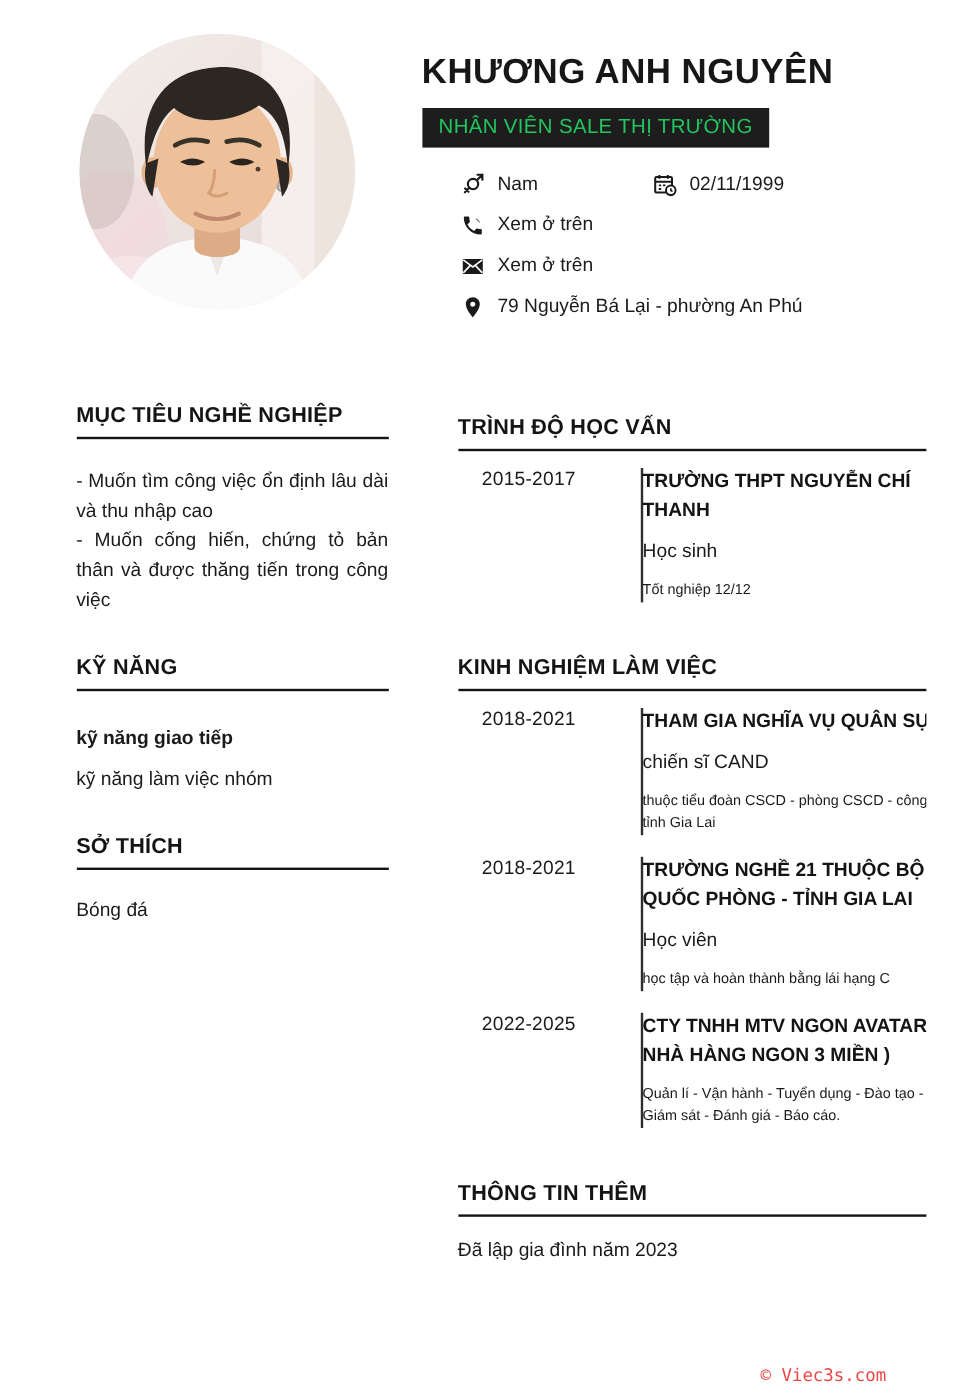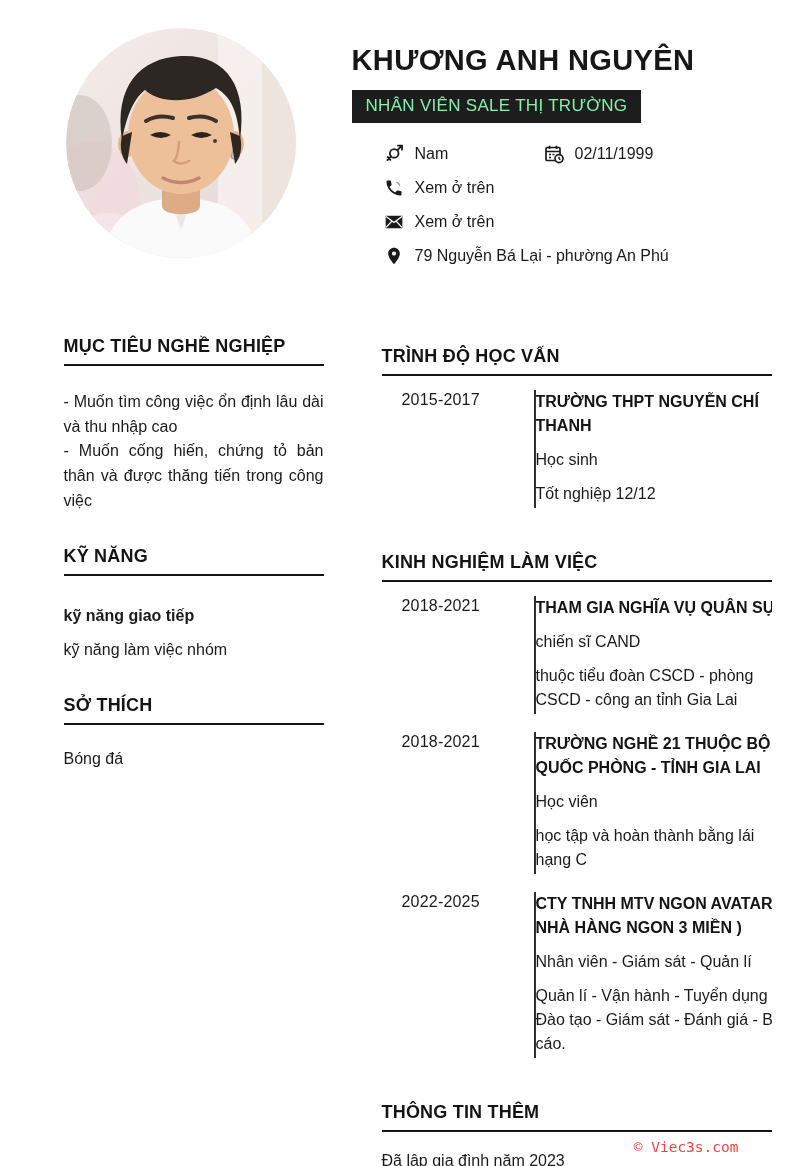--- a/index.html
+++ b/index.html
@@ -28,21 +28,21 @@
   .header-block { position: absolute; left: 323px; top: 44px; width: 450px; }
   .name {
     font-size: 29px;
     font-weight: 700;
     letter-spacing: 0.4px;
     color: #171717;
   }
   .badge {
     display: inline-block;
     background: #1d1d1d;
-    color: #86efac;
+    color: #22c55e;
     font-size: 17px;
     padding: 6px 14px 7px 14px;
     margin-top: 13px;
     letter-spacing: 0.3px;
   }
   .contact { margin-top: 20px; margin-left: 32px; }
   .contact-row { display: flex; align-items: center; margin-bottom: 12px; min-height: 22px; }
   .contact-cell { display: flex; align-items: center; font-size: 16px; }
   .contact-cell .txt { margin-left: 10px; }
   .contact-cell.first { width: 160px; }
@@ -87,21 +87,21 @@
     padding-top: 1px;
     letter-spacing: 0.2px;
   }
   .entry-body {
     flex: 1;
     border-left: 2px solid #2e2e2e;
     padding-bottom: 2px;
   }
   .entry-title { font-weight: 700; font-size: 16px; line-height: 1.5; color: #141414; }
   .entry-role  { font-size: 16px; line-height: 1.5; margin-top: 10px; }
-  .entry-desc  { font-size: 16px; line-height: 1.5; margin-top: 10px; }
+  .entry-desc  { font-size: 12px; line-height: 1.5; margin-top: 10px; }
   .entry + .entry { margin-top: 18px; }
   .more-body { margin-top: 17px; font-size: 16px; line-height: 1.5; }
 
   
   .credit {
     position: absolute;
     right: 33px; top: 1139px;
     font-family: "DejaVu Sans Mono", "Liberation Mono", monospace;
     font-size: 14.5px;
     color: #ef4444;
@@ -280,21 +280,20 @@
           <div class="entry-title">TRƯỜNG NGHỀ 21 THUỘC BỘ QUỐC PHÒNG - TỈNH GIA LAI</div>
           <div class="entry-role">Học viên</div>
           <div class="entry-desc">học tập và hoàn thành bằng lái hạng C</div>
         </div>
       </div>
 
       <div class="entry">
         <div class="entry-date">2022-2025</div>
         <div class="entry-body">
           <div class="entry-title">CTY TNHH MTV NGON AVATAR ( NHÀ HÀNG NGON 3 MIỀN )</div>
-          <div class="entry-role">Nhân viên - Giám sát - Quản lí</div>
           <div class="entry-desc">Quản lí - Vận hành - Tuyển dụng - Đào tạo - Giám sát - Đánh giá - Báo cáo.</div>
         </div>
       </div>
     </section>
 
     <section class="sec-more">
       <h2 class="section">THÔNG TIN THÊM</h2>
       <p class="more-body">Đã lập gia đình năm 2023</p>
     </section>
   </div>

